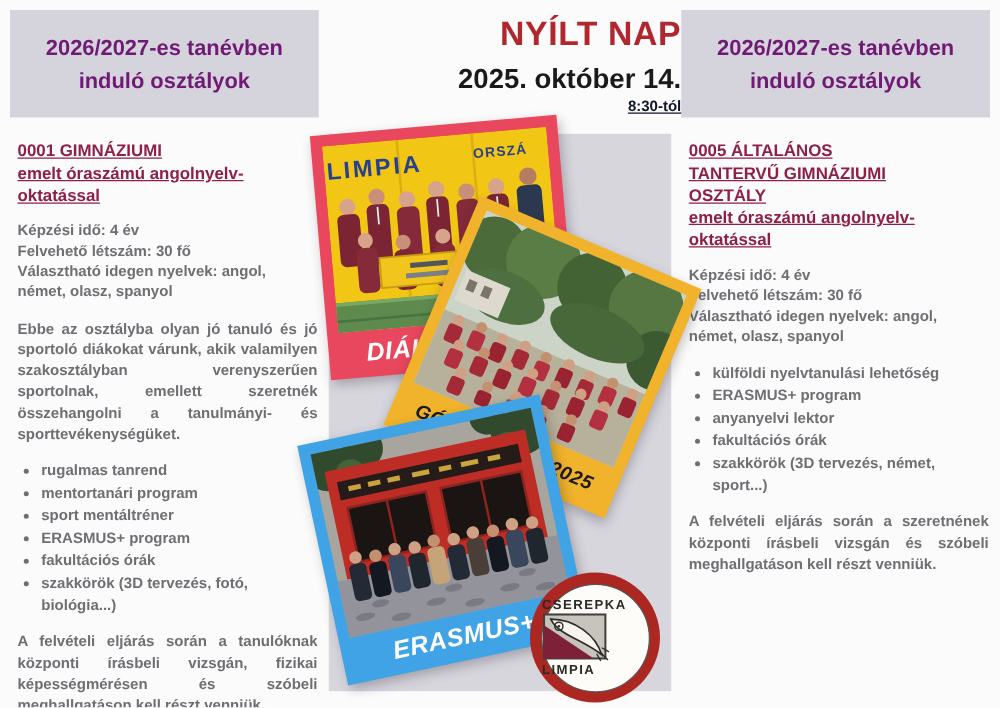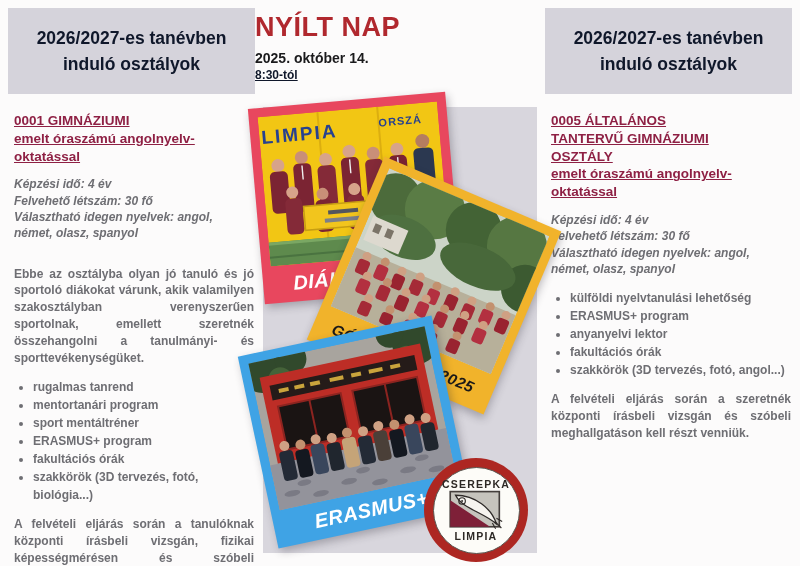--- a/index.html
+++ b/index.html
@@ -1,60 +1,60 @@
 <!DOCTYPE html>
 <html><head>
 <meta charset="utf-8">
 <style>
   html,body{margin:0;padding:0;}
   .page{position:relative;width:800px;height:566px;background:#fcfbfb;overflow:hidden;
         font-family:"Liberation Sans", sans-serif;}
   
   .banner{position:absolute;top:8px;width:247px;height:86px;background:#d5d3db;
-          color:#0f172a;font-weight:700;font-size:17.5px;text-align:center;
+          color:#701a75;font-weight:700;font-size:17.5px;text-align:center;
           display:flex;align-items:center;justify-content:center;line-height:1.5;
           padding:0 16px;box-sizing:border-box;}
   .banner-left{left:8px;}
   .banner-right{left:545px;}
   
-  .center-head{position:absolute;left:255px;top:12px;width:290px;text-align:left;}
+  .center-head{position:absolute;left:255px;top:12px;width:290px;text-align:right;}
   .open-title{color:#b0282e;font-size:27px;font-weight:800;letter-spacing:.5px;}
-  .open-date{margin-top:7px;color:#1a1a1c;font-size:14px;font-weight:700;}
+  .open-date{margin-top:7px;color:#1a1a1c;font-size:22px;font-weight:700;}
   .open-time{margin-top:2px;color:#0f172a;font-size:12px;font-weight:700;text-decoration:underline;}
   
   .center-panel{position:absolute;left:263px;top:107px;width:274px;height:446px;background:#d8d6dd;}
   
   .col{position:absolute;top:112px;width:240px;color:#6e6e73;font-size:12px;font-weight:700;}
   .col-left{left:14px;}
   .col-right{left:551px;}
   .col-heading{color:#8e2044;font-size:13.5px;font-weight:800;line-height:1.32;text-decoration:underline;}
-  .facts{margin-top:11px;font-style:italic;}
+  .facts{margin-top:11px;}
   .facts div{line-height:1.36;}
-  .para{text-align:justify;line-height:1.4;margin-top:24px;}
+  .para{text-align:justify;line-height:1.4;margin-top:13px;}
   .bullets{margin:12px 0 0;padding-left:19px;list-style:disc;}
   .bullets li{line-height:1.5;}
   .footer-para{text-align:justify;line-height:1.4;margin-top:12px;}
   
   .polaroid{position:absolute;padding:9px 9px 0;box-sizing:border-box;
             box-shadow:2px 4px 9px rgba(40,35,50,.3);}
   .polaroid svg.photo{display:block;width:100%;}
   .cap{display:flex;align-items:center;justify-content:center;
        font-style:italic;font-weight:800;letter-spacing:.5px;}
   .pola-pink{left:256px;top:100px;width:198px;background:#e8475e;transform:rotate(-5deg);z-index:2;}
   .pola-pink .cap{height:37px;color:#fff;font-size:20px;}
   .pola-yellow{left:338px;top:186px;width:192px;background:#f1b32b;transform:rotate(23deg);z-index:3;}
   .pola-yellow .cap{height:40px;color:#1c1a18;font-size:15.5px;}
   .pola-blue{left:256px;top:334px;width:198px;background:#3fa3e5;transform:rotate(-12deg);z-index:4;}
   .pola-blue .cap{height:37px;color:#fff;font-size:20px;}
   
   .logo{position:absolute;left:424px;top:458px;width:104px;height:104px;border-radius:50%;
         background:#ad2722;z-index:5;display:flex;align-items:center;justify-content:center;}
   .logo-inner{width:85px;height:85px;border-radius:50%;background:#fdfcf8;
               border:1px solid #5a554f;display:flex;flex-direction:column;
-              align-items:center;justify-content:center;}
+              justify-content:center;}
   .logo-word{font-size:10.5px;font-weight:700;letter-spacing:1.2px;color:#2d2925;}
 </style>
 </head>
 <body>
 
 <div class="page">
 
   <div class="banner banner-left">
     <span>2026/2027-es tanévben induló osztályok</span>
   </div>
@@ -106,23 +106,23 @@
       <div>Képzési idő: 4 év</div>
       <div>Felvehető létszám: 30 fő</div>
       <div>Választható idegen nyelvek: angol,</div>
       <div>német, olasz, spanyol</div>
     </div>
     <ul class="bullets">
       <li>külföldi nyelvtanulási lehetőség</li>
       <li>ERASMUS+ program</li>
       <li>anyanyelvi lektor</li>
       <li>fakultációs órák</li>
-      <li>szakkörök (3D tervezés, fotó, angol...)</li>
+      <li>szakkörök (3D tervezés, német, sport...)</li>
     </ul>
-    <div class="footer-para">A felvételi eljárás során a szeretnék központi írásbeli vizsgán és szóbeli meghallgatáson kell részt venniük.</div>
+    <div class="footer-para">A felvételi eljárás során a szeretnének központi írásbeli vizsgán és szóbeli meghallgatáson kell részt venniük.</div>
   </div>
 
   <div class="polaroid pola-pink">
     <svg class="photo" viewBox="0 0 180 150" height="150" preserveAspectRatio="none">
       <rect x="0" y="0" width="180" height="150" fill="#f2c614"></rect>
       <rect x="59" y="0" width="2" height="130" fill="#dcae10"></rect>
       <rect x="119" y="0" width="2" height="130" fill="#dcae10"></rect>
       <text x="2" y="27" font-size="19" font-weight="bold" letter-spacing="2" fill="#27418f">LIMPIA</text>
       <text x="120" y="20" font-size="11" font-weight="bold" letter-spacing="1" fill="#27418f">ORSZÁ</text>
 

